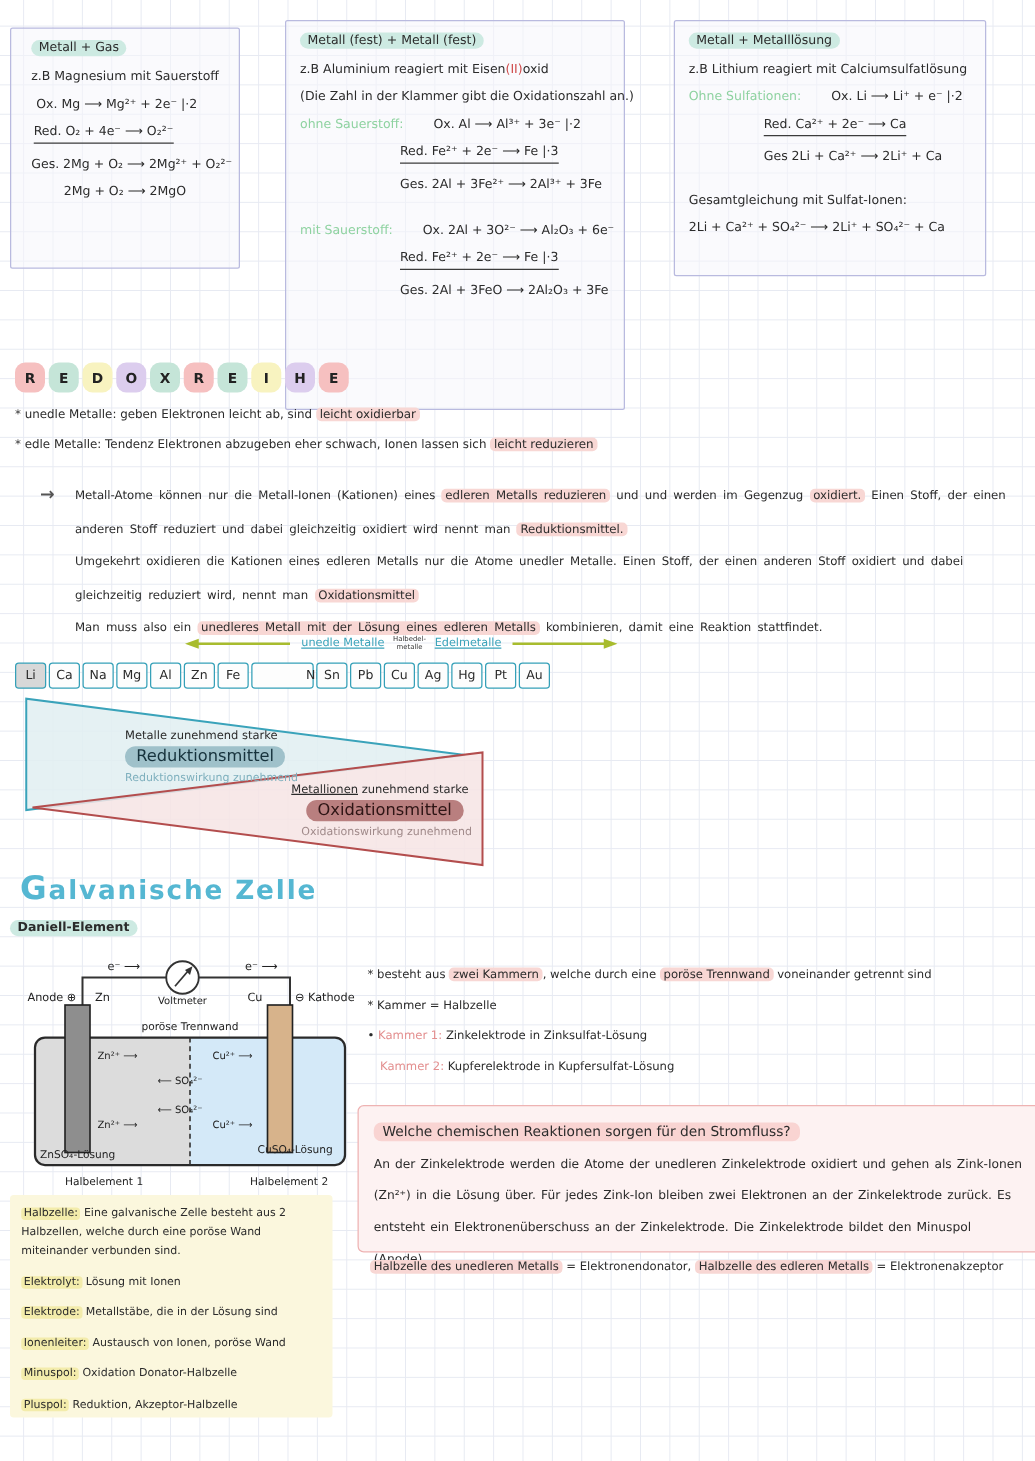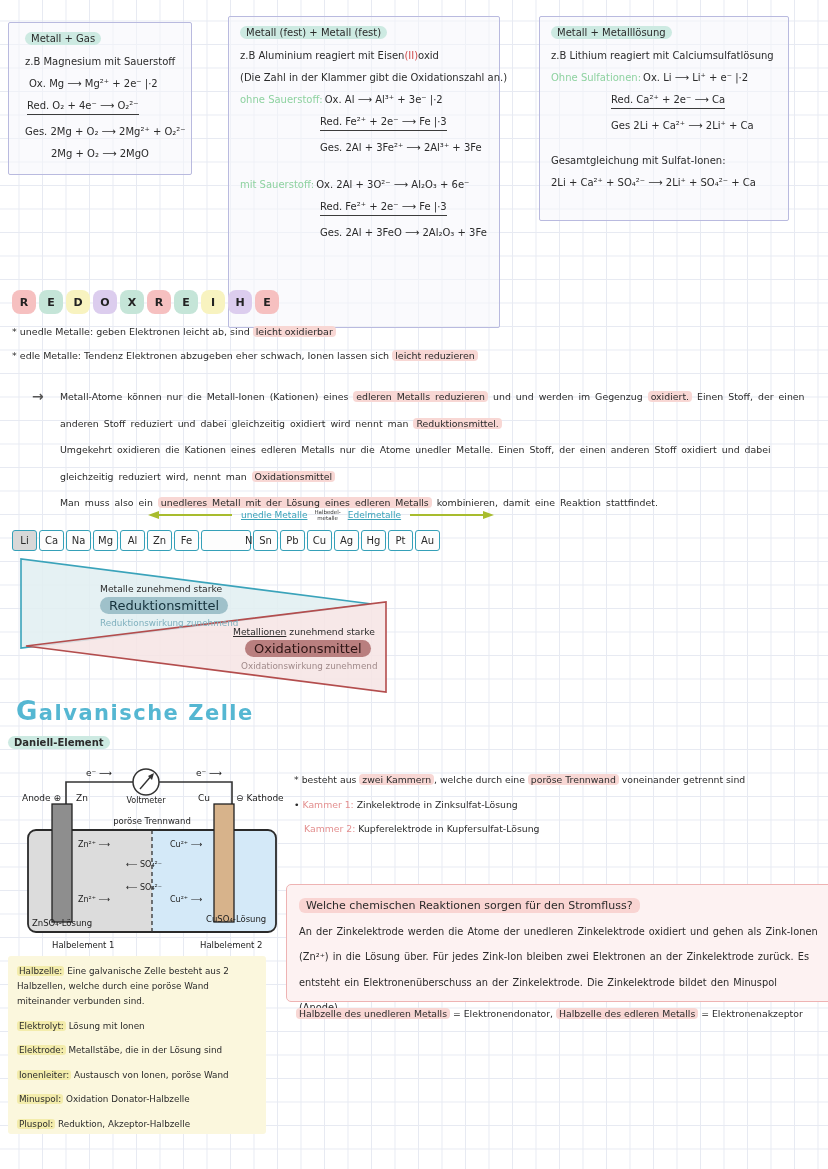--- a/index.html
+++ b/index.html
@@ -12,21 +12,21 @@
     background-size:23.5px 23.5px; background-position:-5px -3px;
     font-family:"DejaVu Sans", sans-serif; color:#2b2b2b;
   }
   .abs { position:absolute; }
   .notebox {
     position:absolute; border:1.5px solid #b9badf; border-radius:2px;
     background:rgba(246,246,252,.55); padding:9px 11px; font-size:10px;
   }
   .pill-teal { background:#cdeae2; border-radius:7px; padding:1px 6px; display:inline-block; }
   .eq { white-space:nowrap; margin-top:11px; }
-  .eqrow { white-space:nowrap; margin-top:11px; display:flex; align-items:flex-end; gap:2px; }
+  .eqrow { white-space:nowrap; margin-top:11px; display:flex; align-items:flex-end; gap:24px; }
   .redline { border-bottom:1.5px solid #3c3c3c; padding-bottom:3px; display:inline-block; }
   .green { color:#8ed2a0; }
   .redtxt { color:#cf4b4b; }
   .salmon { color:#e38f8f; }
   .pinkhl { background:#f8d7d4; border-radius:4px; padding:0 3px; }
   .yellowhl { background:#f3ecab; border-radius:3px; padding:0 2px; }
   .tiles { position:absolute; left:12px; top:290px; display:flex; gap:3px; }
   .tile { width:24px; height:24px; border-radius:8px; display:flex; align-items:center;
           justify-content:center; font-size:11px; font-weight:bold; color:#222; }
   .bullet { position:absolute; font-size:9.5px; white-space:nowrap; }
@@ -61,21 +61,21 @@
   .ybox .entry { margin-bottom:9.5px; line-height:15px; }
   .bottomline { position:absolute; left:296px; top:1008px; font-size:9.3px; white-space:nowrap; }
   .arrowmark { position:absolute; left:32px; top:388px; font-size:14px; font-weight:bold; color:#555; }
   svg text { font-family:"DejaVu Sans", sans-serif; fill:#222; }
 </style>
 </head>
 <body>
 
 <div class="page">
 
-  <div class="notebox" style="left:8px; top:22px; width:184px; height:153px;padding-left:16px;">
+  <div class="notebox" style="left:8px; top:22px; width:184px; height:193px;padding-left:16px;">
     <span class="pill-teal">Metall + Gas</span>
     <div class="eq">z.B Magnesium mit Sauerstoff</div>
     <div class="eq" style="padding-left:4px;">Ox.  Mg ⟶ Mg²⁺ + 2e⁻   |·2</div>
     <div class="eq" style="padding-left:2px;"><span class="redline">Red.  O₂ + 4e⁻ ⟶ O₂²⁻</span></div>
     <div class="eq">Ges.  2Mg + O₂ ⟶ 2Mg²⁺ + O₂²⁻</div>
     <div class="eq" style="padding-left:26px;">2Mg + O₂ ⟶ 2MgO</div>
   </div>
 
   <div class="notebox" style="left:228px; top:16px; width:272px; height:312px;">
     <span class="pill-teal">Metall (fest) + Metall (fest)</span>
@@ -232,20 +232,21 @@
     <text x="118" y="138" font-size="8">⟵ SO₄²⁻</text>
 
     <text x="24" y="174" font-size="8.5">ZnSO₄-Lösung</text>
     <text x="198" y="170" font-size="8.5">CuSO₄-Lösung</text>
     <text x="44" y="196" font-size="8.5">Halbelement 1</text>
     <text x="192" y="196" font-size="8.5">Halbelement 2</text>
   </svg>
 
   <div class="gbullets">
     <div><span>*</span> <span>besteht aus </span><span class="pinkhl">zwei Kammern</span><span>, welche durch eine </span><span class="pinkhl">poröse Trennwand</span><span> voneinander getrennt sind</span></div>
+    <div><span>*</span> <span>Kammer  =  Halbzelle</span></div>
     <div><span>•</span> <span class="salmon">Kammer 1:</span> <span>Zinkelektrode in Zinksulfat-Lösung</span></div>
     <div style="padding-left:10px;"><span class="salmon">Kammer 2:</span> <span>Kupferelektrode in Kupfersulfat-Lösung</span></div>
   </div>
 
   <div class="qbox">
     <span class="qtitle">Welche chemischen Reaktionen sorgen für den Stromfluss?</span>
     <div class="qbody">An der Zinkelektrode werden die Atome der unedleren Zinkelektrode oxidiert und gehen als Zink-Ionen (Zn²⁺) in die Lösung über. Für jedes Zink-Ion bleiben zwei Elektronen an der Zinkelektrode zurück. Es entsteht ein Elektronenüberschuss an der Zinkelektrode. Die Zinkelektrode bildet den Minuspol (Anode).</div>
   </div>
 
   <div class="ybox">

